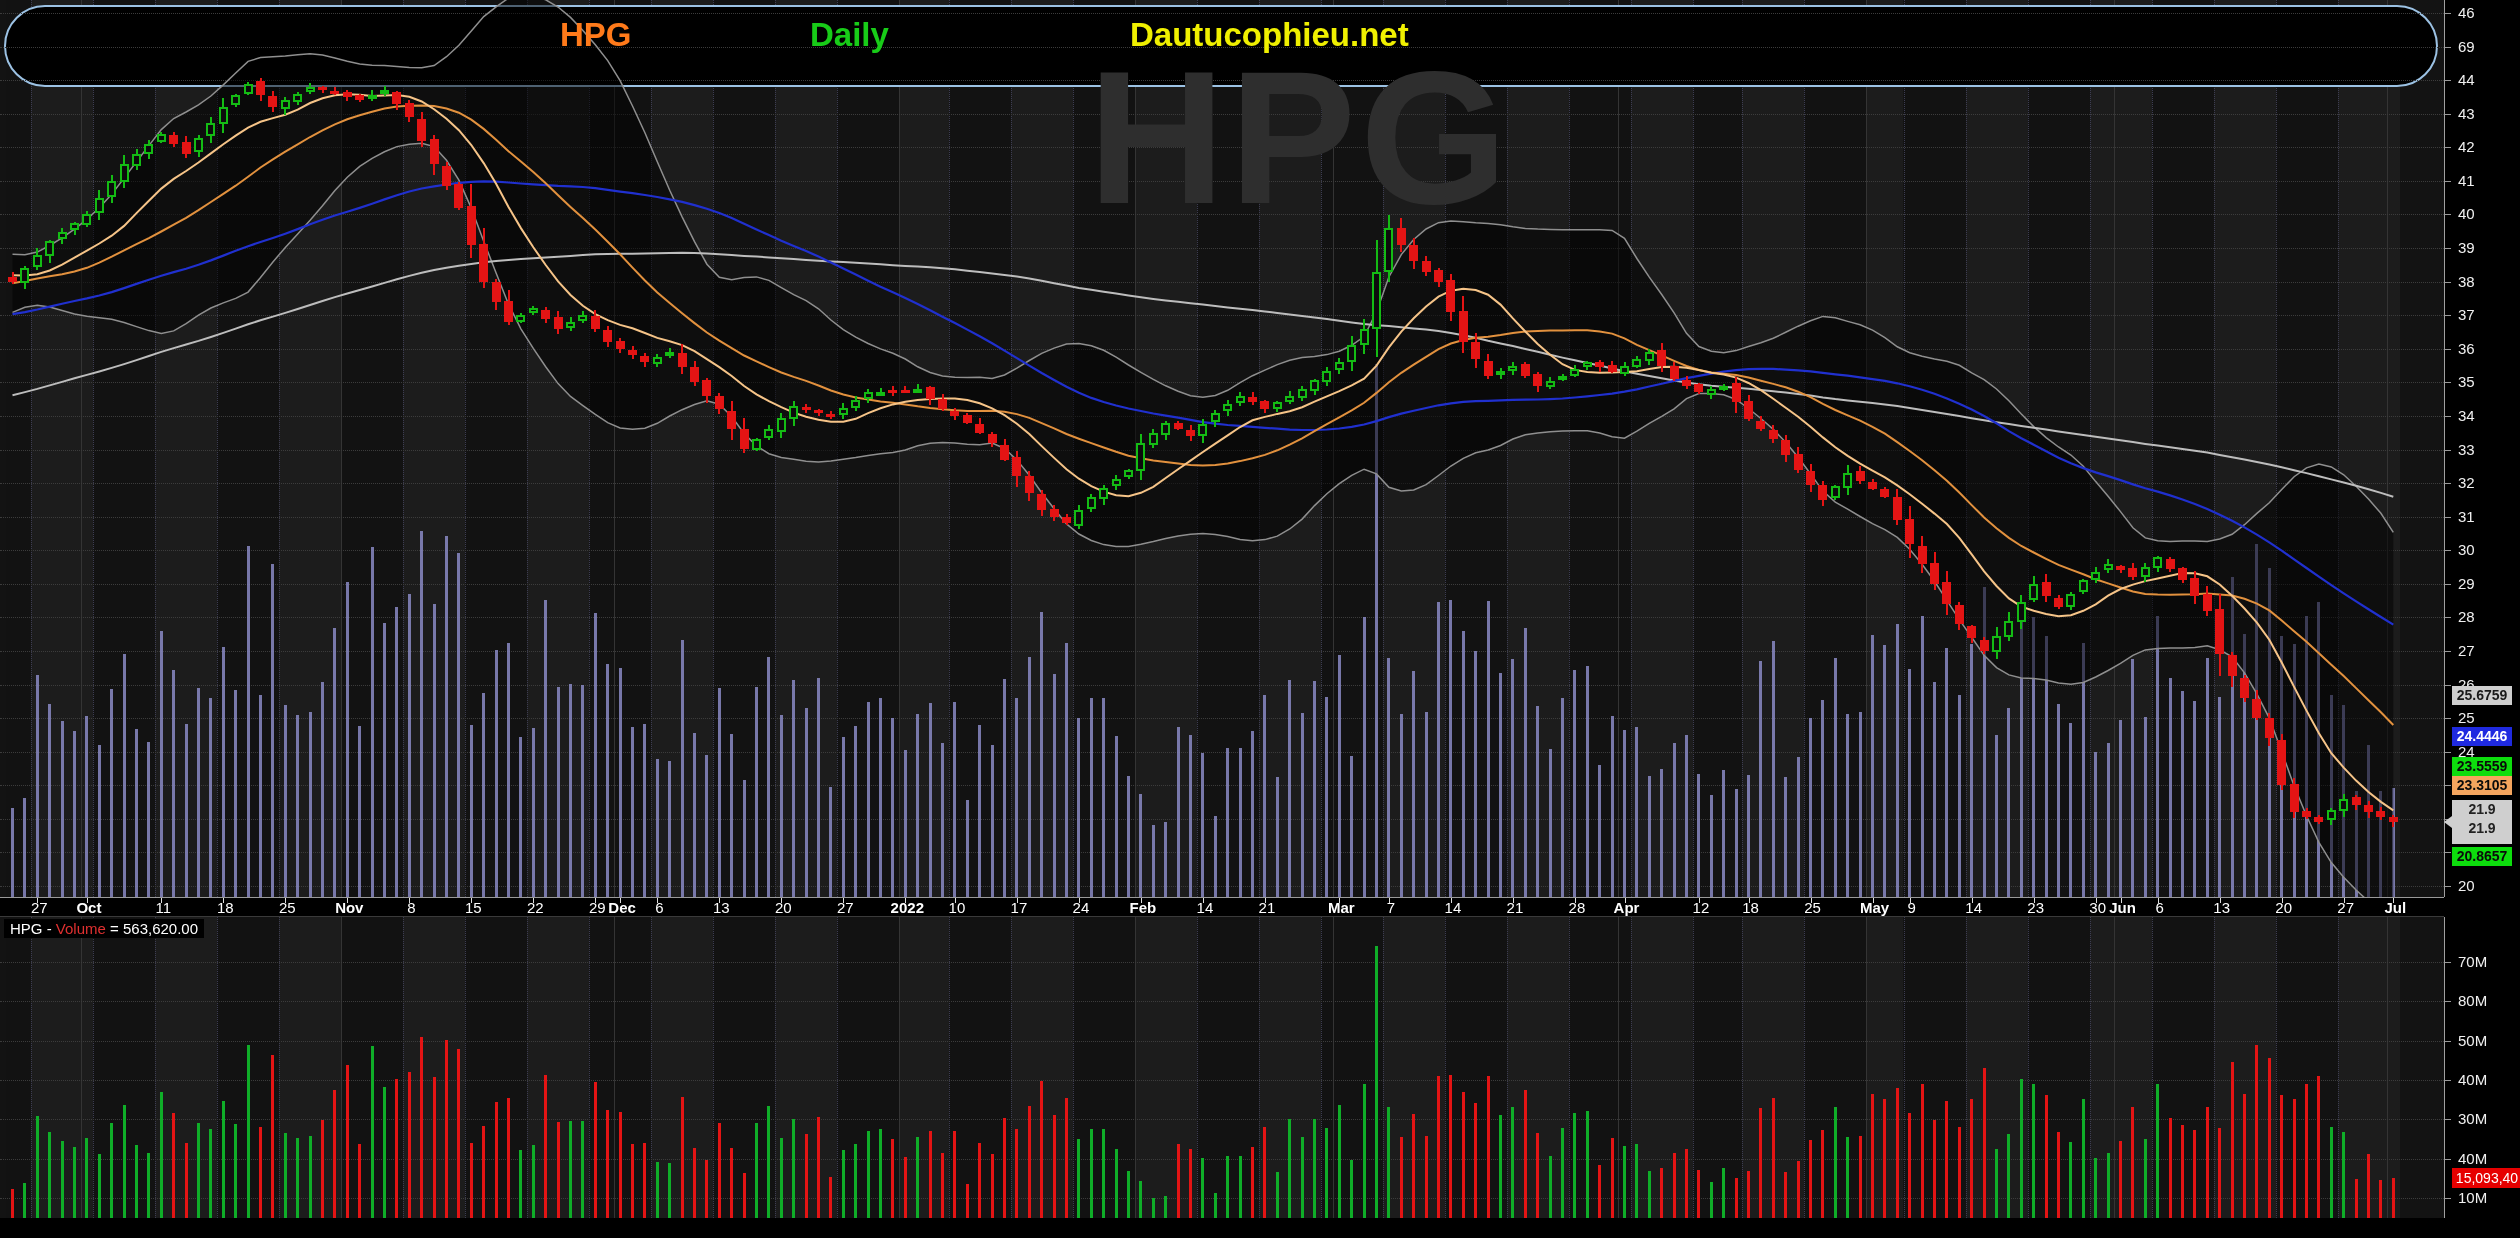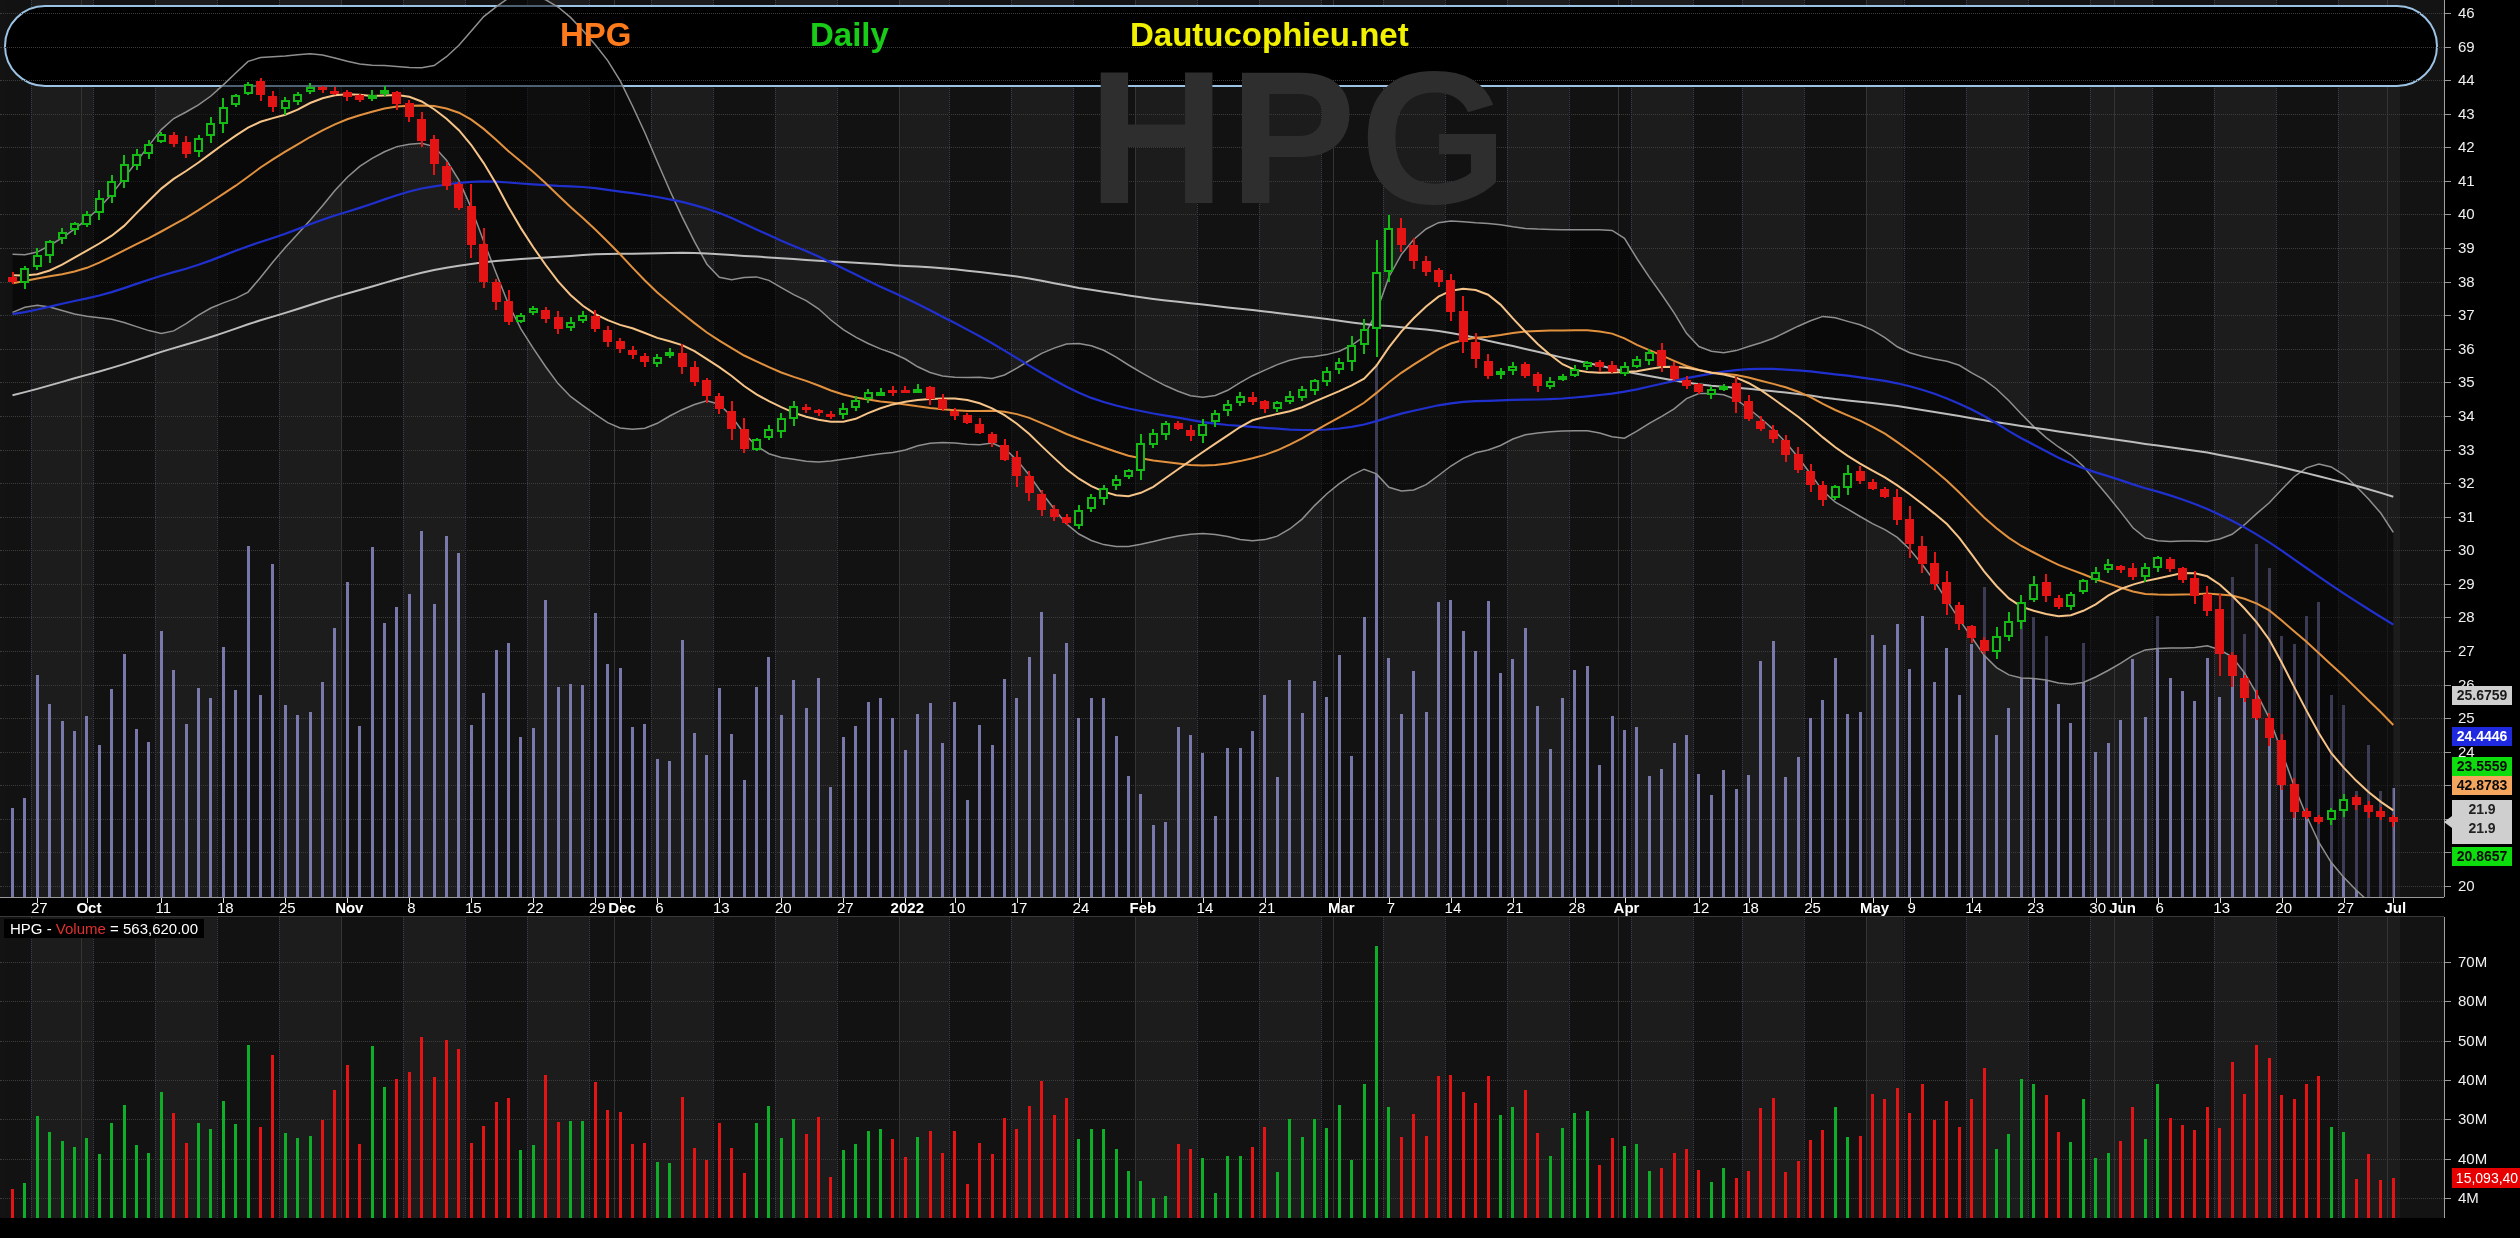--- a/index.html
+++ b/index.html
@@ -809,21 +809,21 @@
       <div class="tag" style="left: 8px; top: 685.922px; width: 60px; height: 19px; background: rgb(207, 207, 207); color: rgb(26, 26, 26);">
         <div>25.6759</div>
       </div>
       <div class="tag" style="left: 8px; top: 727.266px; width: 60px; height: 19px; background: rgb(31, 42, 224); color: rgb(255, 255, 255);">
         <div>24.4446</div>
       </div>
       <div class="tag" style="left: 8px; top: 757.106px; width: 60px; height: 19px; background: rgb(13, 221, 13); color: rgb(10, 10, 10);">
         <div>23.5559</div>
       </div>
       <div class="tag" style="left: 8px; top: 776.106px; width: 60px; height: 19px; background: rgb(244, 165, 94); color: rgb(10, 10, 10);">
-        <div>42.8783</div>
+        <div>23.3105</div>
       </div>
       <div class="tag" style="left: 8px; top: 800.206px; width: 60px; height: 44px; background: rgb(207, 207, 207); color: rgb(34, 34, 34);">
         <div>21.9</div>
         <div>21.9</div>
         <div class="arrow" style="color: rgb(207, 207, 207);"></div>
       </div>
       <div class="tag" style="left: 8px; top: 847.434px; width: 60px; height: 19px; background: rgb(13, 221, 13); color: rgb(10, 10, 10);">
         <div>20.8657</div>
       </div>
     </div>
@@ -1217,19 +1217,19 @@
       <div class="axis-num" style="left: 14px; top: 76.335px;">80M</div>
       <div class="tick" style="left: 1px; top: 123.668px; width: 6px; height: 1px;"></div>
       <div class="axis-num" style="left: 14px; top: 115.668px;">50M</div>
       <div class="tick" style="left: 1px; top: 163.001px; width: 6px; height: 1px;"></div>
       <div class="axis-num" style="left: 14px; top: 155.001px;">40M</div>
       <div class="tick" style="left: 1px; top: 202.334px; width: 6px; height: 1px;"></div>
       <div class="axis-num" style="left: 14px; top: 194.334px;">30M</div>
       <div class="tick" style="left: 1px; top: 241.667px; width: 6px; height: 1px;"></div>
       <div class="axis-num" style="left: 14px; top: 233.667px;">40M</div>
       <div class="tick" style="left: 1px; top: 281px; width: 6px; height: 1px;"></div>
-      <div class="axis-num" style="left: 14px; top: 273px;">4M</div>
+      <div class="axis-num" style="left: 14px; top: 273px;">10M</div>
       <div class="tag" style="left: 8px; top: 250.98px; width: 70px; height: 20px; background: rgb(230, 0, 0); color: rgb(255, 255, 255); font-weight: normal; overflow: hidden; line-height: 20px;">15,093,40</div>
     </div>
 
 <div class="abs" style="left:0;top:1218px;width:2520px;height:20px;background:#000;"></div>
 
 </div>
 
 </body></html>

